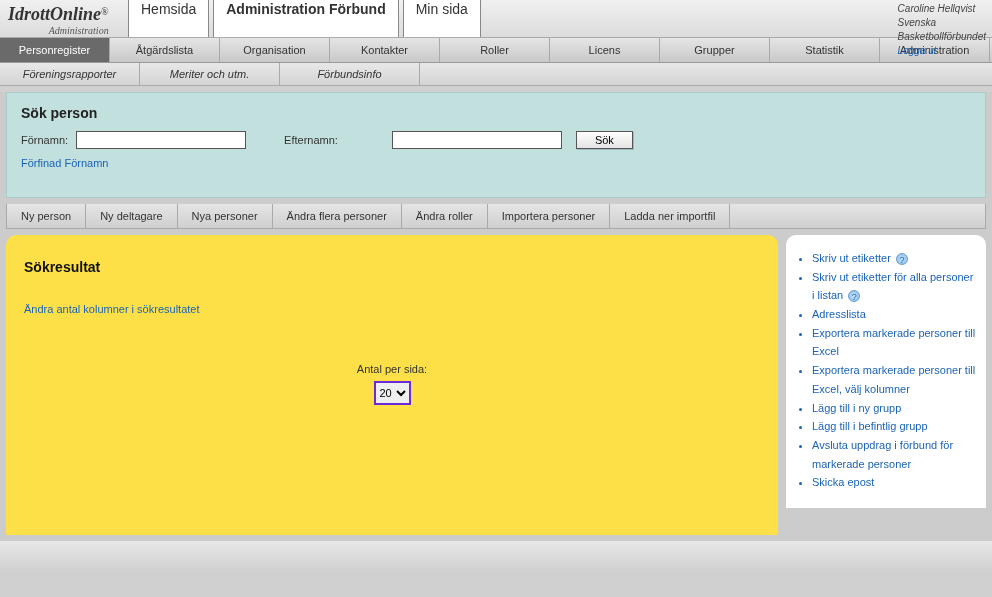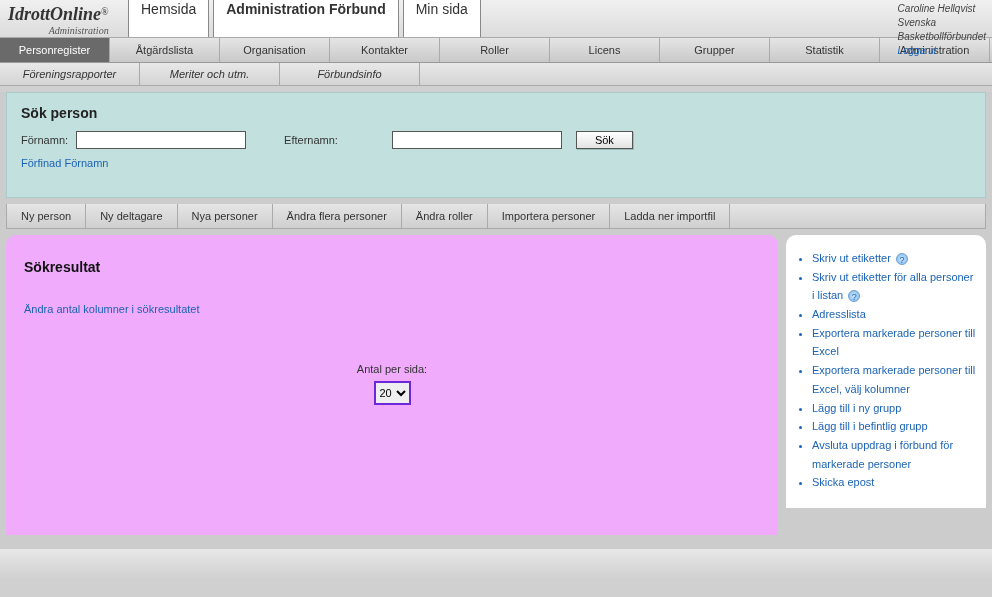--- a/index.html
+++ b/index.html
@@ -88,21 +88,21 @@
     padding: 5px 0;
     width: 140px;
     text-align: center;
     border-right: 1px solid #aaa;
     font-size: 11px;
     cursor: pointer;
     color: #333;
     font-style: italic;
   }
   .content-wrap {
-    padding: 0 6px 14px 6px;
+    padding: 0 6px 6px 6px;
     background: #ccc;
   }
   .search-panel {
     background: #c2e0de;
     border: 1px solid #a9cccb;
     padding: 12px 14px 28px 14px;
     margin-top: 6px;
   }
   .search-panel h2 {
     margin: 0 0 10px 0;
@@ -154,21 +154,21 @@
     color: #333;
     white-space: nowrap;
   }
   .cols {
     display: flex;
     gap: 8px;
     margin-top: 6px;
     align-items: flex-start;
   }
   .main-col {
-    background: #f0abfc;
+    background: #fde047;
     flex: 1;
     border-radius: 10px 10px 0 0;
     padding: 24px 18px 100px 18px;
     min-height: 300px;
   }
   .main-col h3 {
     margin: 0 0 28px 0;
     font-size: 14px;
     font-weight: bold;
     color: #111;

